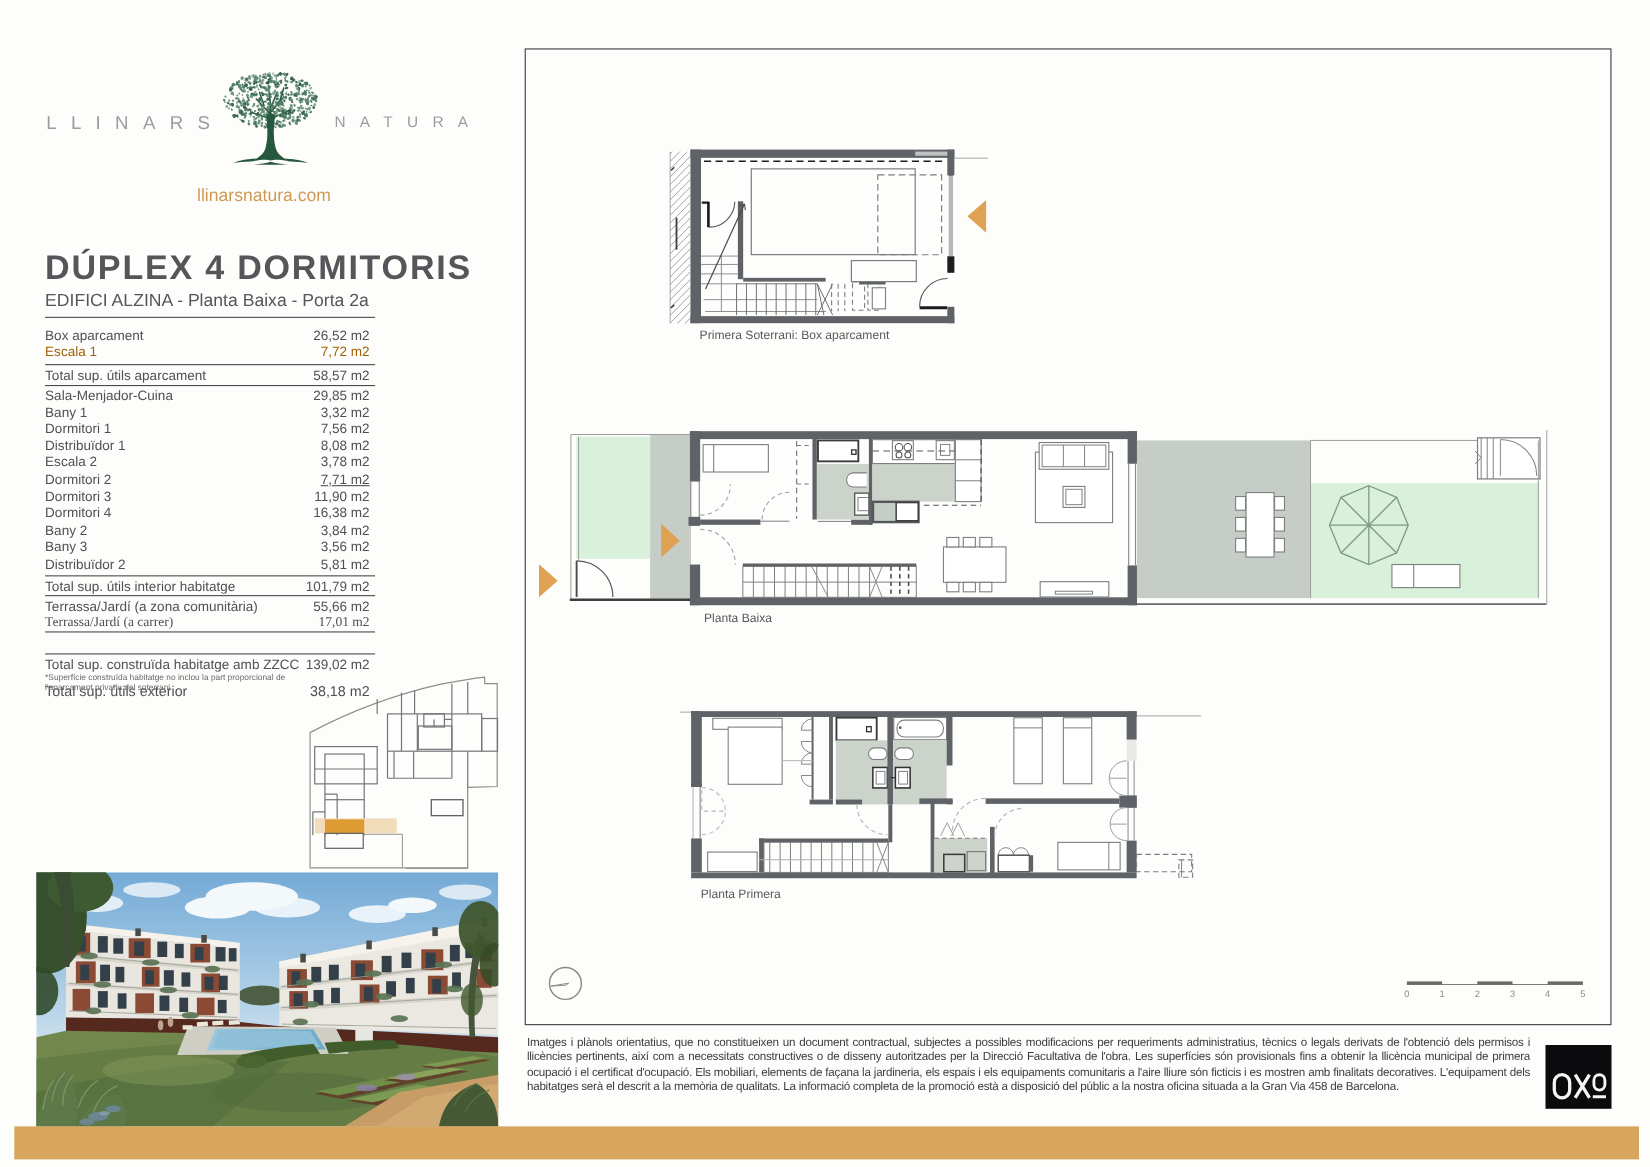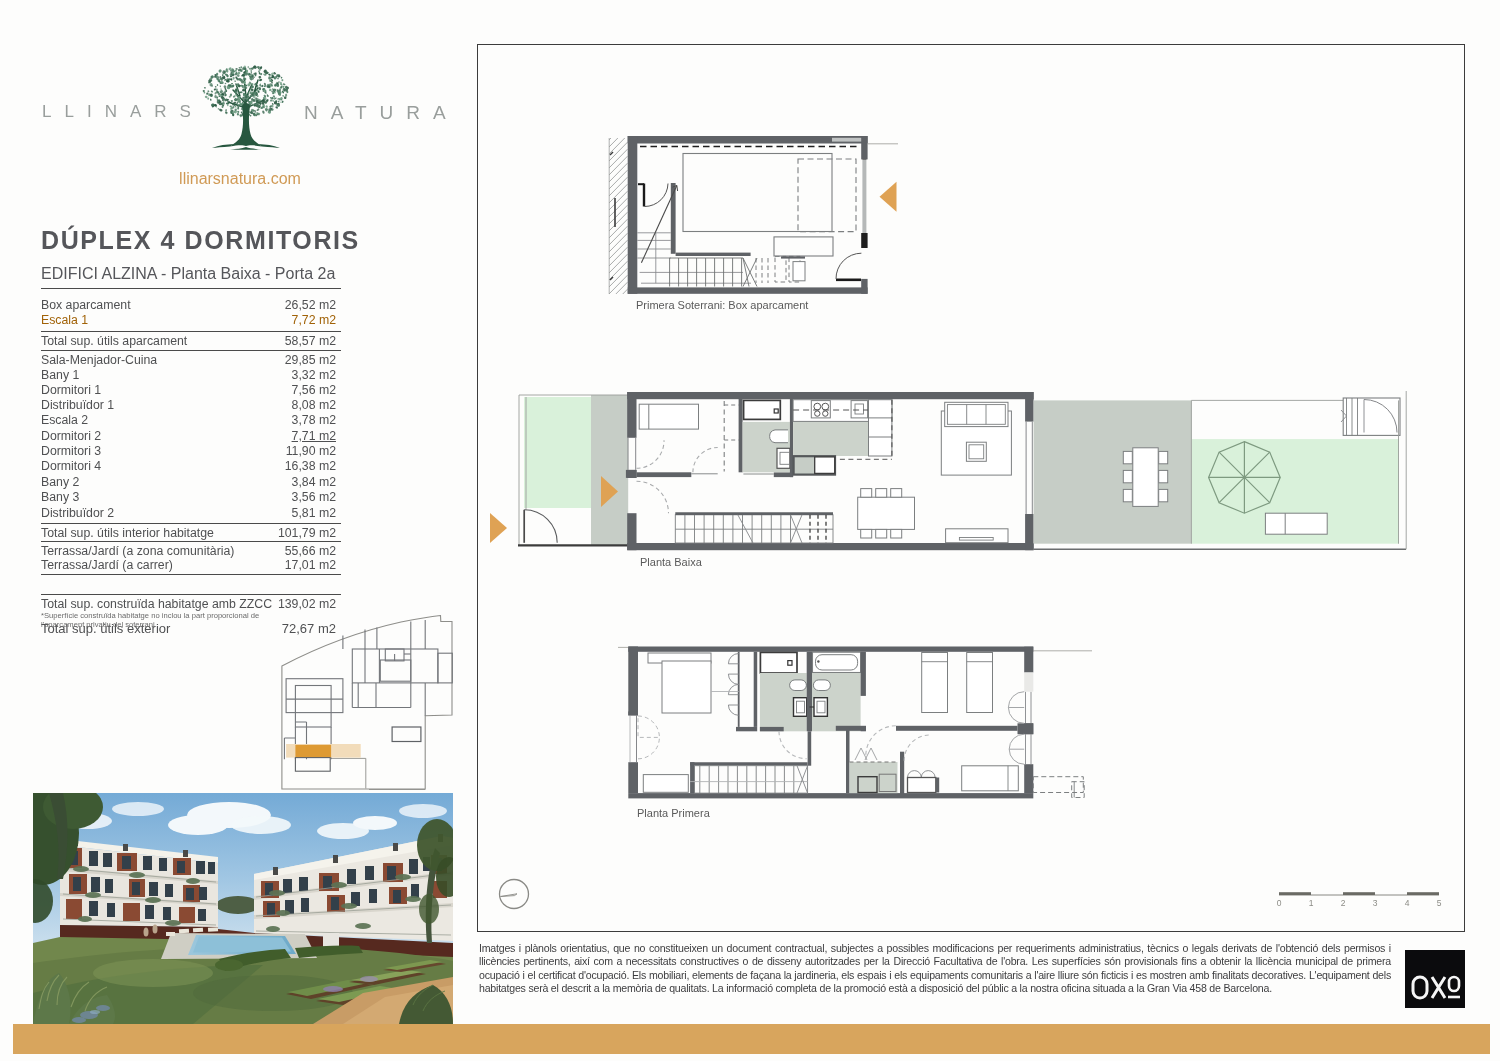--- a/index.html
+++ b/index.html
@@ -4,21 +4,21 @@
 <style>
   html,body{margin:0;padding:0;}
   body{width:1500px;height:1061px;position:relative;background:#fdfdfc;
        font-family:"Liberation Sans",sans-serif;overflow:hidden;}
   .abs{position:absolute;}
 </style>
 </head>
 <body>
 
 <div class="abs" id="logo-llinars" style="left:42px;top:102px;font-size:17px;letter-spacing:13px;color:#999e9c;">LLINARS</div>
-<div class="abs" id="logo-natura" style="left:304px;top:102px;font-size:19px;letter-spacing:13px;color:#999e9c;">NATURA</div>
+<div class="abs" id="logo-natura" style="left:304px;top:102px;font-size:14px;letter-spacing:13px;color:#999e9c;">NATURA</div>
 
 <svg class="abs" id="tree" style="left:200px;top:60px;" width="92" height="90" viewBox="0 0 92 90">
 <g stroke="#27573f" fill="none" stroke-linecap="round">
 <path d="M46 56 L46 36 M46 44 L33 30 M46 42 L58 28 M46 48 L28 42 M46 48 L64 40 M40 36 L36 24 M53 36 L58 20 M46 36 L44 18 M46 38 L52 24" stroke-width="1.4"></path>
 </g>
 
 <g>
       <ellipse cx="15.6" cy="36.6" rx="1.7" ry="1.3" fill="#47755d" opacity="0.76" transform="rotate(91 15.6 36.6)"></ellipse>
       <ellipse cx="55.7" cy="14.4" rx="1.4" ry="0.9" fill="#3f7057" opacity="0.73" transform="rotate(80 55.7 14.4)"></ellipse>
       <ellipse cx="59.0" cy="11.2" rx="0.8" ry="0.8" fill="#335f49" opacity="0.92" transform="rotate(174 59.0 11.2)"></ellipse>
@@ -580,21 +580,21 @@
       <ellipse cx="52.1" cy="26.9" rx="1.7" ry="1.1" fill="#3f7057" opacity="0.73" transform="rotate(154 52.1 26.9)"></ellipse>
       <ellipse cx="36.2" cy="29.7" rx="1.2" ry="1.1" fill="#2d5c45" opacity="0.77" transform="rotate(47 36.2 29.7)"></ellipse>
     </g>
 
 <path d="M46 86 C43 85 38 85 30 86.5 C36 82 40 80 41.5 74 C43.5 66 43.5 58 42 46 C43.5 42 48.5 42 50 46 C48.5 58 48.5 66 50.5 74 C52 80 56 82 62 86.5 C54 85 49 85 46 86 Z" fill="#27573f"></path>
 <path d="M30 86.5 C22 87 16 87.5 12 88 C19 85 26 84.5 34 84 Z M62 86.5 C70 87 76 87.5 80 88 C73 85 66 84.5 58 84 Z M46 87 C42 88.5 36 89 30 89.5 C38 89.8 54 89.8 62 89.5 C56 89 50 88.5 46 87 Z" fill="#27573f"></path>
   </svg>
 
 <div class="abs" style="left:0px;top:170px;width:480px;text-align:center;font-size:16px;color:#d09a55;">llinarsnatura.com</div>
 
-<div class="abs" style="left:41px;top:226px;font-size:25px;font-weight:bold;color:#55565a;letter-spacing:1.6px;">DÚPLEX 4 DORMITORIS</div>
+<div class="abs" style="left:41px;top:226px;font-size:31px;font-weight:bold;color:#55565a;letter-spacing:1.6px;">DÚPLEX 4 DORMITORIS</div>
 
 <div class="abs" style="left:41px;top:265px;font-size:16px;color:#55565a;">EDIFICI ALZINA - Planta Baixa - Porta 2a</div>
 
 <div id="table">
 
 <div class="abs" style="left:41px;top:297.5px;width:300px;height:15px;font-size:12.3px;color:#4f5052;">
       <span style="float:left;">Box aparcament</span>
       <span style="float:right;margin-right:5px;">26,52 m2</span>
     </div>
 
@@ -666,28 +666,28 @@
 <div class="abs" style="left:41px;top:525.5px;width:300px;height:15px;font-size:12.3px;color:#4f5052;">
       <span style="float:left;">Total sup. útils interior habitatge</span>
       <span style="float:right;margin-right:5px;">101,79 m2</span>
     </div>
 
 <div class="abs" style="left:41px;top:543.5px;width:300px;height:15px;font-size:12.3px;color:#4f5052;">
       <span style="float:left;">Terrassa/Jardí (a zona comunitària)</span>
       <span style="float:right;margin-right:5px;">55,66 m2</span>
     </div>
 
-<div class="abs" style="left:41px;top:557.5px;width:300px;height:15px;font-size:12.3px;color:#4f5052;">
+<div class="abs" style="left:41px;top:557.5px;width:300px;height:15px;font-size:12.3px;color:#4f5052;font-family:Liberation Serif, serif;">
       <span style="float:left;">Terrassa/Jardí (a carrer)</span>
       <span style="float:right;margin-right:5px;">17,01 m2</span>
     </div>
 
 <div class="abs" style="left:41px;top:576.5px;width:300px;height:15px;font-size:13px;color:#4f5052;margin-top:44px;">
       <span style="float:left;">Total sup. útils exterior</span>
-      <span style="float:right;margin-right:5px;">72,67 m2</span>
+      <span style="float:right;margin-right:5px;">38,18 m2</span>
     </div>
 
 <div class="abs" style="left:41px;top:596.5px;width:300px;height:15px;font-size:12.3px;color:#4f5052;">
       <span style="float:left;">Total sup. construïda habitatge amb ZZCC</span>
       <span style="float:right;margin-right:5px;">139,02 m2</span>
     </div>
 
 <div class="abs" style="left:41px;top:288.3px;width:300px;height:1px;background:#4a4a4a;"></div>
 
 <div class="abs" style="left:41px;top:331.0px;width:300px;height:1px;background:#4a4a4a;"></div>

